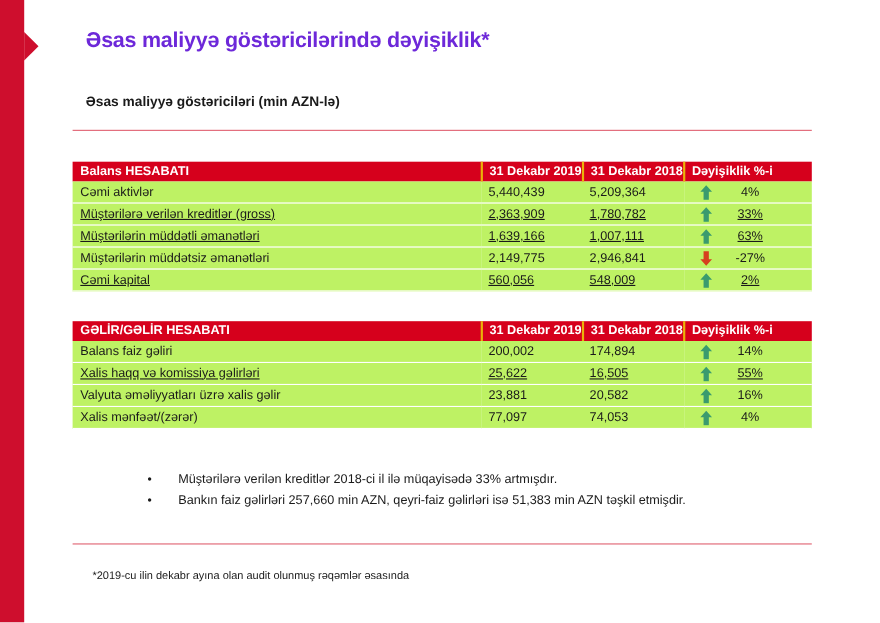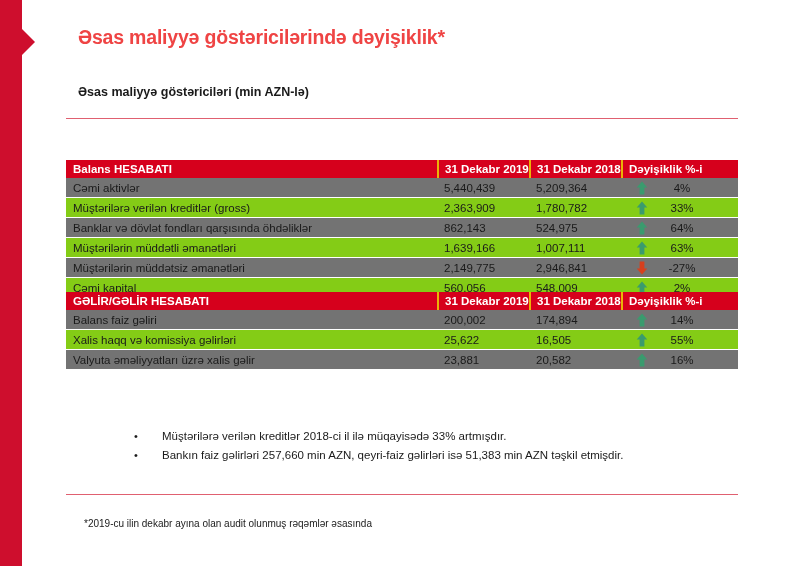--- a/index.html
+++ b/index.html
@@ -39,21 +39,21 @@
     width: 700px;
     height: 566px;
   }
 
   .title {
     position: absolute;
     left: 12px;
     top: 26px;
     font-size: 19.5px;
     font-weight: bold;
-    color: #ef4444;
+    color: #6d28d9;
     letter-spacing: -0.2px;
     white-space: nowrap;
   }
 
   .subtitle {
     position: absolute;
     left: 12px;
     top: 85px;
     font-size: 12.5px;
     font-weight: bold;
@@ -82,21 +82,21 @@
   
   .fin-table {
     position: absolute;
     left: 0px;
     width: 672px;
     border-collapse: collapse;
     table-layout: fixed;
     font-size: 11.5px;
     color: #1a1a1a;
   }
-  .fin-table.t1 { top: 160px; padding-left: 28px; }
+  .fin-table.t1 { top: 147px; padding-left: 28px; }
   .fin-table.t2 { top: 292px; }
 
   .fin-table col.c-label { width: 372px; }
   .fin-table col.c-y1    { width: 92px; }
   .fin-table col.c-y2    { width: 92px; }
   .fin-table col.c-chg   { width: 116px; }
 
   .fin-table thead th {
     background: #d6001c;
     color: #ffffff;
@@ -115,22 +115,22 @@
   .fin-table thead th.h-num { text-align: center; }
   .fin-table thead th.h-chg { text-align: left; }
 
   .fin-table tbody td {
     height: 19px;
     padding: 1px 6px;
     white-space: nowrap;
     vertical-align: middle;
     border-bottom: 1px solid #ffffff;
   }
-  .fin-table tbody tr.odd  td { background: #737373; }
-  .fin-table tbody tr.even td { background: #84cc16; }
+  .fin-table tbody tr.odd  td { background: #bef264; }
+  .fin-table tbody tr.even td { background: #bef264; text-decoration: underline; }
 
   .fin-table tbody td.cell-label {
     text-align: left;
     padding-left: 7px;
   }
   .fin-table tbody td.cell-num {
     text-align: left;
     padding-right: 12px;
   }
   .fin-table tbody td.cell-chg {
@@ -235,33 +235,20 @@
         <td class="cell-num">1,780,782</td>
         <td class="cell-chg">
           <div class="chg-wrap">
             <svg class="arrow" viewBox="0 0 12 14">
                 <path d="M6 0.5 L11.3 6.4 L8.4 6.4 L8.4 13.5 L3.6 13.5 L3.6 6.4 L0.7 6.4 Z" fill="#3a9b6e"></path>
               </svg>
             <span class="chg-pct">33%</span>
           </div>
         </td>
       </tr>
-      <tr class="odd">
-        <td class="cell-label">Banklar və dövlət fondları qarşısında öhdəliklər</td>
-        <td class="cell-num">862,143</td>
-        <td class="cell-num">524,975</td>
-        <td class="cell-chg">
-          <div class="chg-wrap">
-            <svg class="arrow" viewBox="0 0 12 14">
-                <path d="M6 0.5 L11.3 6.4 L8.4 6.4 L8.4 13.5 L3.6 13.5 L3.6 6.4 L0.7 6.4 Z" fill="#3a9b6e"></path>
-              </svg>
-            <span class="chg-pct">64%</span>
-          </div>
-        </td>
-      </tr>
       <tr class="even">
         <td class="cell-label">Müştərilərin müddətli əmanətləri</td>
         <td class="cell-num">1,639,166</td>
         <td class="cell-num">1,007,111</td>
         <td class="cell-chg">
           <div class="chg-wrap">
             <svg class="arrow" viewBox="0 0 12 14">
                 <path d="M6 0.5 L11.3 6.4 L8.4 6.4 L8.4 13.5 L3.6 13.5 L3.6 6.4 L0.7 6.4 Z" fill="#3a9b6e"></path>
               </svg>
             <span class="chg-pct">63%</span>
@@ -345,20 +332,33 @@
         <td class="cell-num">20,582</td>
         <td class="cell-chg">
           <div class="chg-wrap">
             <svg class="arrow" viewBox="0 0 12 14">
                 <path d="M6 0.5 L11.3 6.4 L8.4 6.4 L8.4 13.5 L3.6 13.5 L3.6 6.4 L0.7 6.4 Z" fill="#3a9b6e"></path>
               </svg>
             <span class="chg-pct">16%</span>
           </div>
         </td>
       </tr>
+      <tr class="odd">
+        <td class="cell-label">Xalis mənfəət/(zərər)</td>
+        <td class="cell-num">77,097</td>
+        <td class="cell-num">74,053</td>
+        <td class="cell-chg">
+          <div class="chg-wrap">
+            <svg class="arrow" viewBox="0 0 12 14">
+                <path d="M6 0.5 L11.3 6.4 L8.4 6.4 L8.4 13.5 L3.6 13.5 L3.6 6.4 L0.7 6.4 Z" fill="#3a9b6e"></path>
+              </svg>
+            <span class="chg-pct">4%</span>
+          </div>
+        </td>
+      </tr>
     </tbody>
   </table>
 
   <div class="bullets">
     <div class="bullet-row">
       <span class="bullet-dot">•</span>
       <span class="bullet-text">Müştərilərə verilən kreditlər 2018-ci il ilə müqayisədə 33% artmışdır.</span>
     </div>
     <div class="bullet-row">
       <span class="bullet-dot">•</span>

